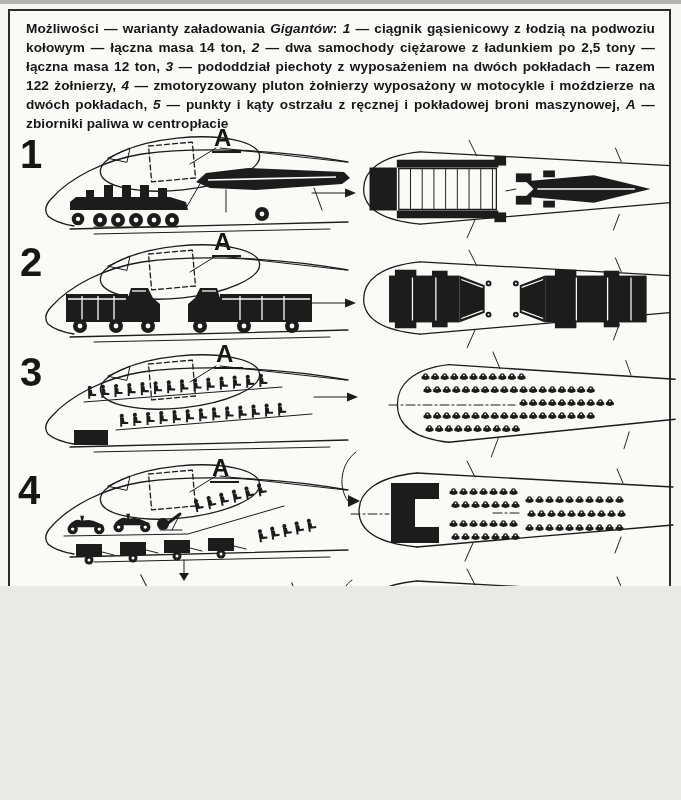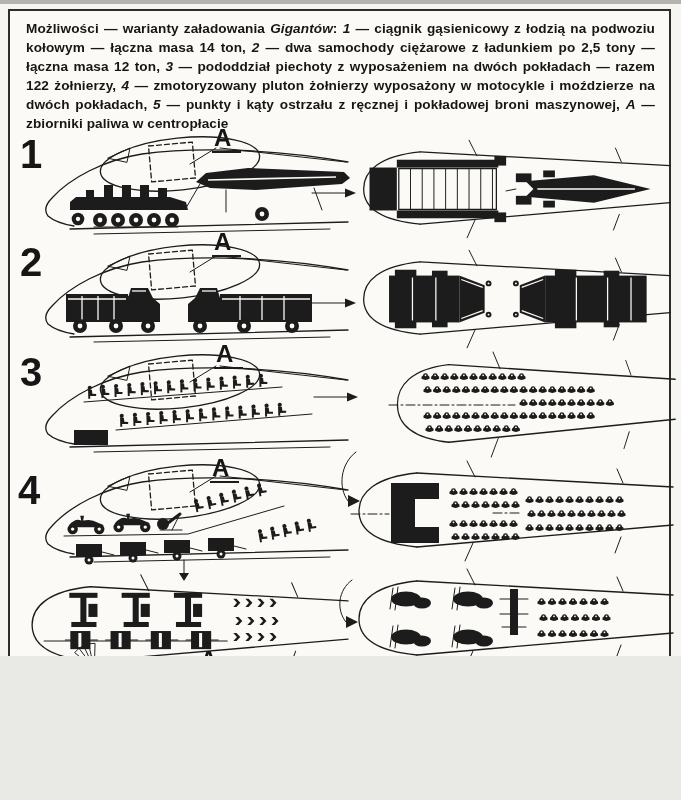--- a/index.html
+++ b/index.html
@@ -1,16 +1,16 @@
 <!DOCTYPE html>
 <html><head>
 <meta charset="utf-8">
 <style>
   html,body{margin:0;padding:0;background:#e9e9e5;}
-  #stage{position:relative;width:681px;height:656px;background:#f6f5f1;overflow:hidden;
+  #stage{position:relative;width:681px;height:586px;background:#f6f5f1;overflow:hidden;
          font-family:"Liberation Sans",sans-serif;color:#161616;}
   .abs{position:absolute;}
   #topstrip{left:0;top:0;width:681px;height:4px;background:#b2b2b0;}
   #frame{left:8px;top:9px;width:663px;height:768px;border:2.5px solid #2d2d2b;background:#fbfaf6;box-sizing:border-box;}
   #botbar{left:4px;top:780px;width:672px;height:8px;background:#a8a8a6;}
   #caption{left:26px;top:19px;width:629px;font-size:13.6px;font-weight:700;line-height:19px;text-align:justify;letter-spacing:.1px;}
   #caption .it{font-style:italic;}
   .num{position:absolute;font-size:40px;font-weight:700;line-height:1;}
   .alabel{position:absolute;font-size:24px;font-weight:700;line-height:1;border-bottom:2.5px solid #1c1c1c;padding:0 10px 1px 2px;}
   svg{position:absolute;overflow:visible;}

